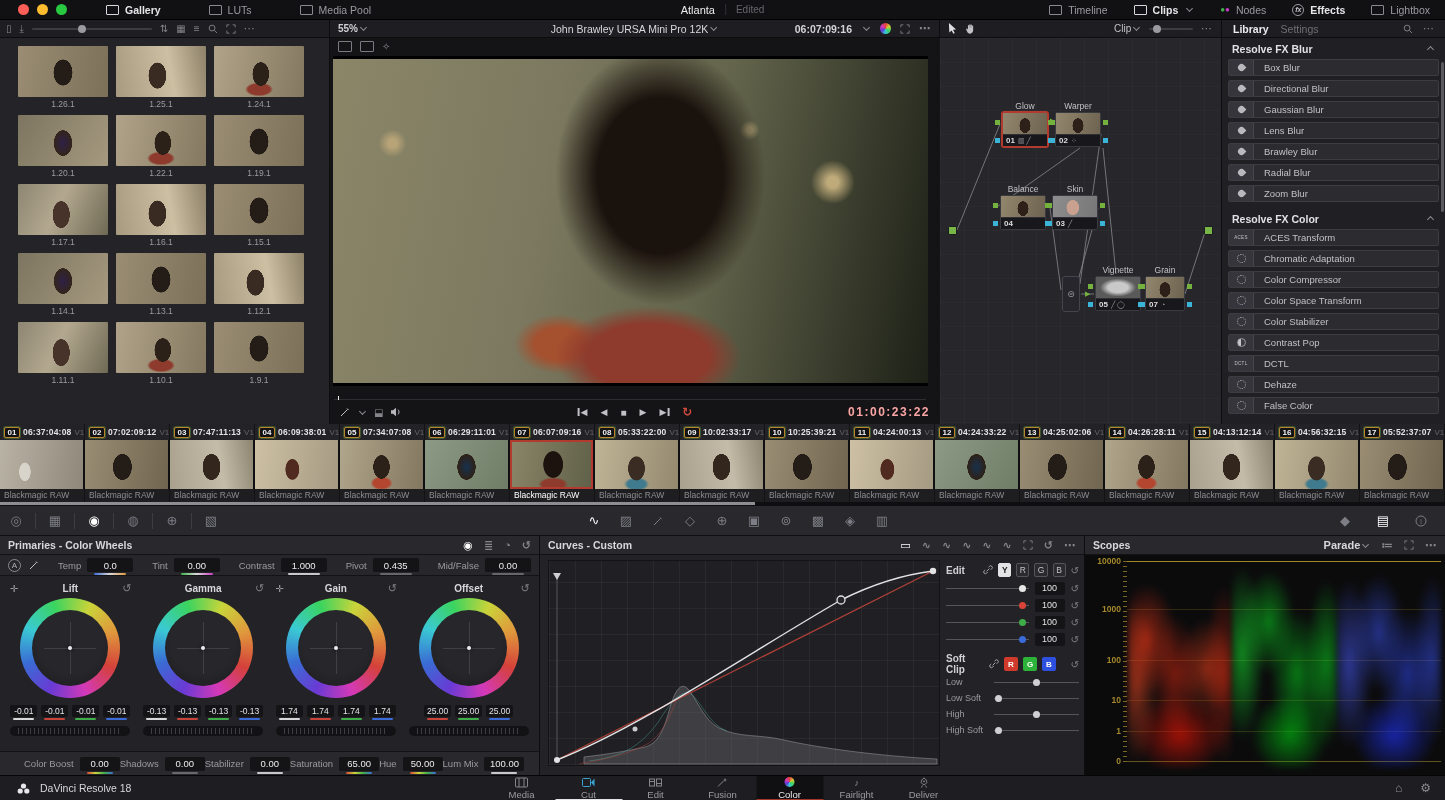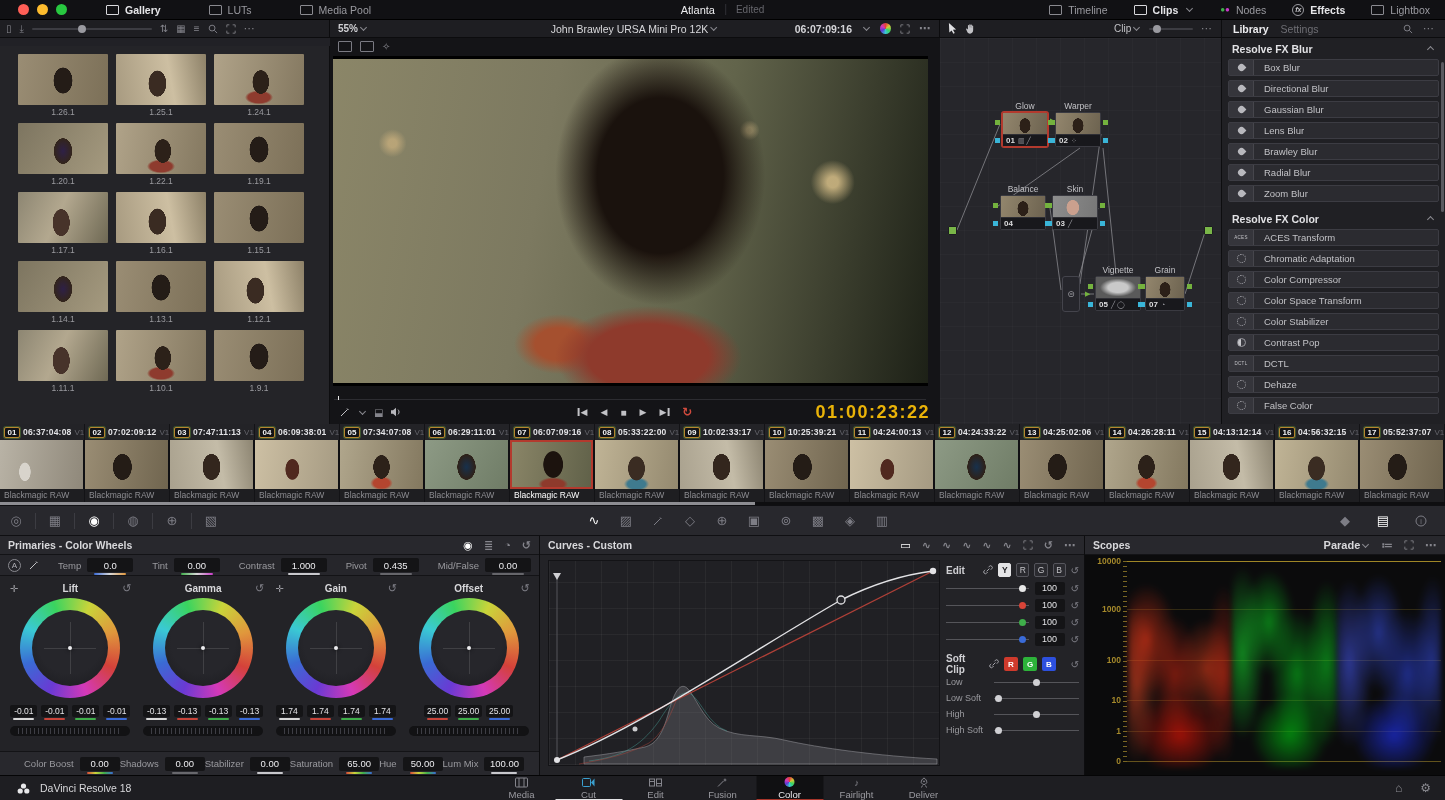--- a/index.html
+++ b/index.html
@@ -34,21 +34,21 @@
 .slider{flex:1;max-width:120px;height:2px;background:#3c3c42;border-radius:1px;position:relative}
 .slider i{position:absolute;top:-3px;width:8px;height:8px;border-radius:50%;background:#9a9aa0}
 .pct{color:#d0d0d4;font-size:10px;font-weight:bold;display:flex;align-items:center}
 .vtitle{position:absolute;left:50%;transform:translateX(-50%);color:#d8d8db;font-size:10.5px;display:flex;align-items:center;white-space:nowrap}
 .vtc{margin-left:auto;display:flex;align-items:center;gap:9px;color:#d4d4d8;font-size:10.5px;font-weight:bold}
 .minicw{width:11px;height:11px;border-radius:50%;background:conic-gradient(#e5403a,#d4c93a,#3ad45f,#3ac9d4,#5b3ad4,#d439b8,#e5403a)}
 .tab{font-size:10.5px;color:#6e6e74;position:relative;padding:2px 1px}
 .tab.on{color:#ececef;font-weight:bold}
 .tab.on::after{content:"";position:absolute;left:0;right:0;bottom:-3px;height:2px;background:#8e2b22}
 
-.gpanel{position:absolute;top:46px;left:0;width:330px;height:386px;background:#242428;border-right:1px solid #0d0d0f;overflow:hidden}
+.gpanel{position:absolute;top:38px;left:0;width:330px;height:386px;background:#242428;border-right:1px solid #0d0d0f;overflow:hidden}
 .ggrid{display:grid;grid-template-columns:repeat(3,98px);padding:8px 0 0 14px}
 .gitem{display:flex;flex-direction:column;align-items:center;margin-bottom:6px}
 .gthumb{width:90px;height:51px;border-radius:1px}
 .glabel{color:#9a9a9f;font-size:8.5px;margin-top:2px}
 
 .pv1{background:radial-gradient(ellipse 14px 22px at 48% 60%,#47332a 60%,rgba(0,0,0,0) 62%),linear-gradient(115deg,#8d8672 0%,#b3a88f 45%,#6f6954 100%)}
 .pv2{background:radial-gradient(ellipse 16px 22px at 50% 52%,#241c17 58%,rgba(0,0,0,0) 60%),linear-gradient(100deg,#9a8d74,#7c7058)}
 .pv3{background:radial-gradient(ellipse 15px 22px at 46% 58%,#3a2b22 58%,rgba(0,0,0,0) 60%),linear-gradient(80deg,#a79a80,#cdbfa2 60%,#8d8168)}
 .pv4{background:radial-gradient(ellipse 14px 20px at 52% 55%,#2c2119 58%,rgba(0,0,0,0) 60%),radial-gradient(ellipse 20px 10px at 50% 85%,#8e3b2e 55%,rgba(0,0,0,0) 70%),linear-gradient(100deg,#b0a389,#847860)}
 .pv5{background:radial-gradient(ellipse 15px 21px at 50% 55%,#2e2047 0%,#33251b 60%,rgba(0,0,0,0) 62%),linear-gradient(120deg,#7d7560,#a59a7f)}
@@ -67,21 +67,21 @@
  radial-gradient(circle 22px at 84% 38%,rgba(222,196,140,.8) 25%,rgba(222,196,140,0) 100%),
  radial-gradient(circle 14px at 10% 26%,rgba(205,178,127,.7) 30%,rgba(0,0,0,0) 100%),
  radial-gradient(circle 10px at 70% 22%,rgba(214,190,138,.5) 30%,rgba(0,0,0,0) 100%),
  linear-gradient(100deg,#8b8668 0%,#7c7960 35%,#62644b 62%,#55604356 100%,#4f5840 100%)}
 .scrub{position:absolute;bottom:24px;left:4px;right:14px;height:4px;border-bottom:1px solid #2c2c31}
 .scrub i{position:absolute;left:4px;top:0;width:1px;height:4px;background:#e8e8e8}
 .trans{position:absolute;bottom:0;left:0;width:100%;height:24px;background:#141417;display:flex;align-items:center;padding:0 10px;gap:7px}
 .tmid{position:absolute;left:50%;transform:translateX(-50%);display:flex;align-items:center;gap:13px;color:#c2c2c6;font-size:10px}
 .tmid .st{font-size:9px}
 .loop{color:#cf4a3d;font-size:12px;font-weight:bold}
-.rectc{margin-left:auto;color:#eab308;font-size:18px;letter-spacing:1.5px;font-weight:bold}
+.rectc{margin-left:auto;color:#fca5a5;font-size:12px;letter-spacing:1.5px;font-weight:bold}
 .bar{display:inline-block;width:2px;height:8px;background:#c2c2c6}
 .skip{display:flex;align-items:center;gap:1px}
 
 .npanel{position:absolute;top:38px;left:940px;width:282px;height:386px;background:#26262b;border-right:1px solid #0d0d0f;overflow:hidden;
  background-image:linear-gradient(rgba(255,255,255,.02) 1px,transparent 1px),linear-gradient(90deg,rgba(255,255,255,.02) 1px,transparent 1px);background-size:24px 24px}
 .node{position:absolute;width:46px;background:#202024;border:1px solid #3a3a41;border-radius:2px}
 .node.sel{border-color:#b33a2e;box-shadow:0 0 0 1px #b33a2e}
 .nlabel{position:absolute;top:-12px;left:-10px;right:-10px;text-align:center;color:#c2c2c6;font-size:8.5px}
 .nthumb{height:21px;background:radial-gradient(ellipse 9px 12px at 50% 60%,#2c2018 60%,rgba(0,0,0,0) 62%),linear-gradient(105deg,#93866d,#6d6350)}
 .nthumb.skin{background:radial-gradient(ellipse 10px 12px at 45% 55%,#caa08e 60%,rgba(0,0,0,0) 65%),linear-gradient(105deg,#8d8d8d,#777)}

